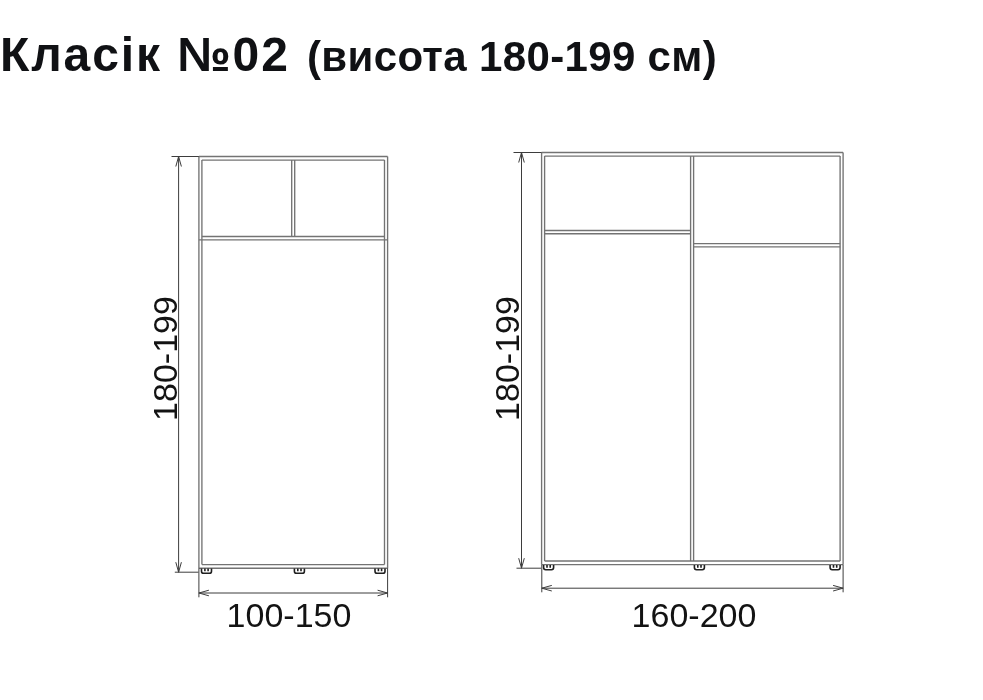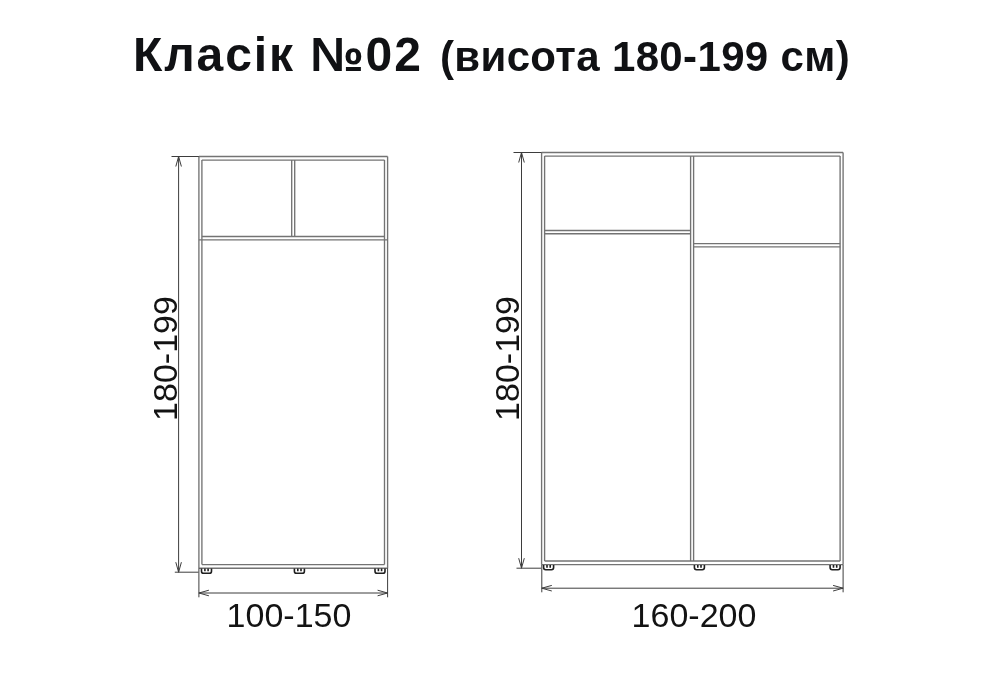--- a/index.html
+++ b/index.html
@@ -1,17 +1,17 @@
 <!DOCTYPE html>
 <html><head>
 <meta charset="utf-8">
 <style>
   html,body{margin:0;padding:0;background:#ffffff;width:983px;height:700px;overflow:hidden;}
   body{font-family:"Liberation Sans",sans-serif;}
-  .title{position:absolute;left:0;top:30.6px;width:983px;text-align:center;font-weight:bold;color:#101114;font-size:48px;line-height:1;white-space:nowrap;letter-spacing:1.9px;}
+  .title{position:absolute;left:0;top:30.6px;width:983px;font-weight:bold;color:#101114;font-size:48px;line-height:1;white-space:nowrap;letter-spacing:1.9px;}
   .title .sub{font-size:42px;letter-spacing:0.35px;margin-left:2px;}
   svg{position:absolute;left:0;top:0;}
   .num{font-family:"Liberation Sans",sans-serif;font-size:34px;fill:#131313;}
 </style>
 </head>
 <body>
 
 <div class="title">Класік №02 <span class="sub">(висота 180-199 см)</span></div>
 <svg width="983" height="700" viewBox="0 0 983 700" fill="none">
 

